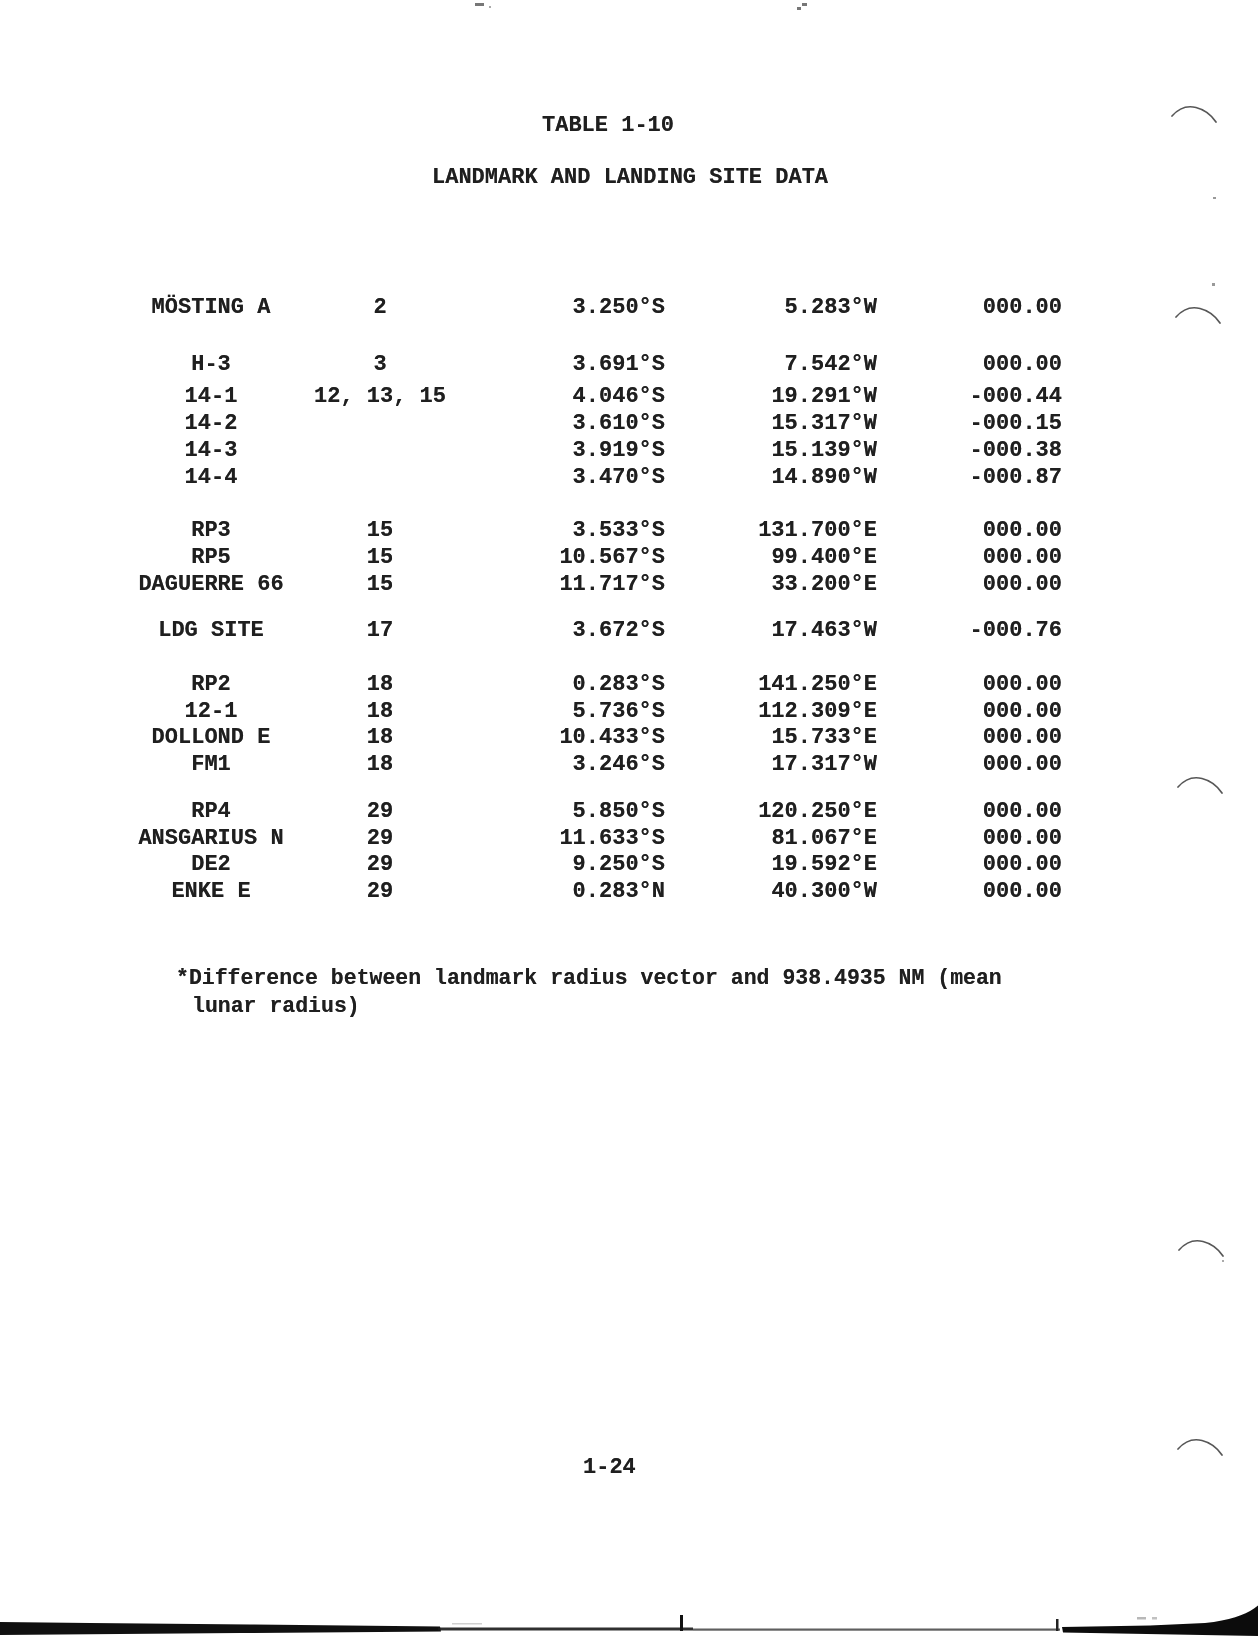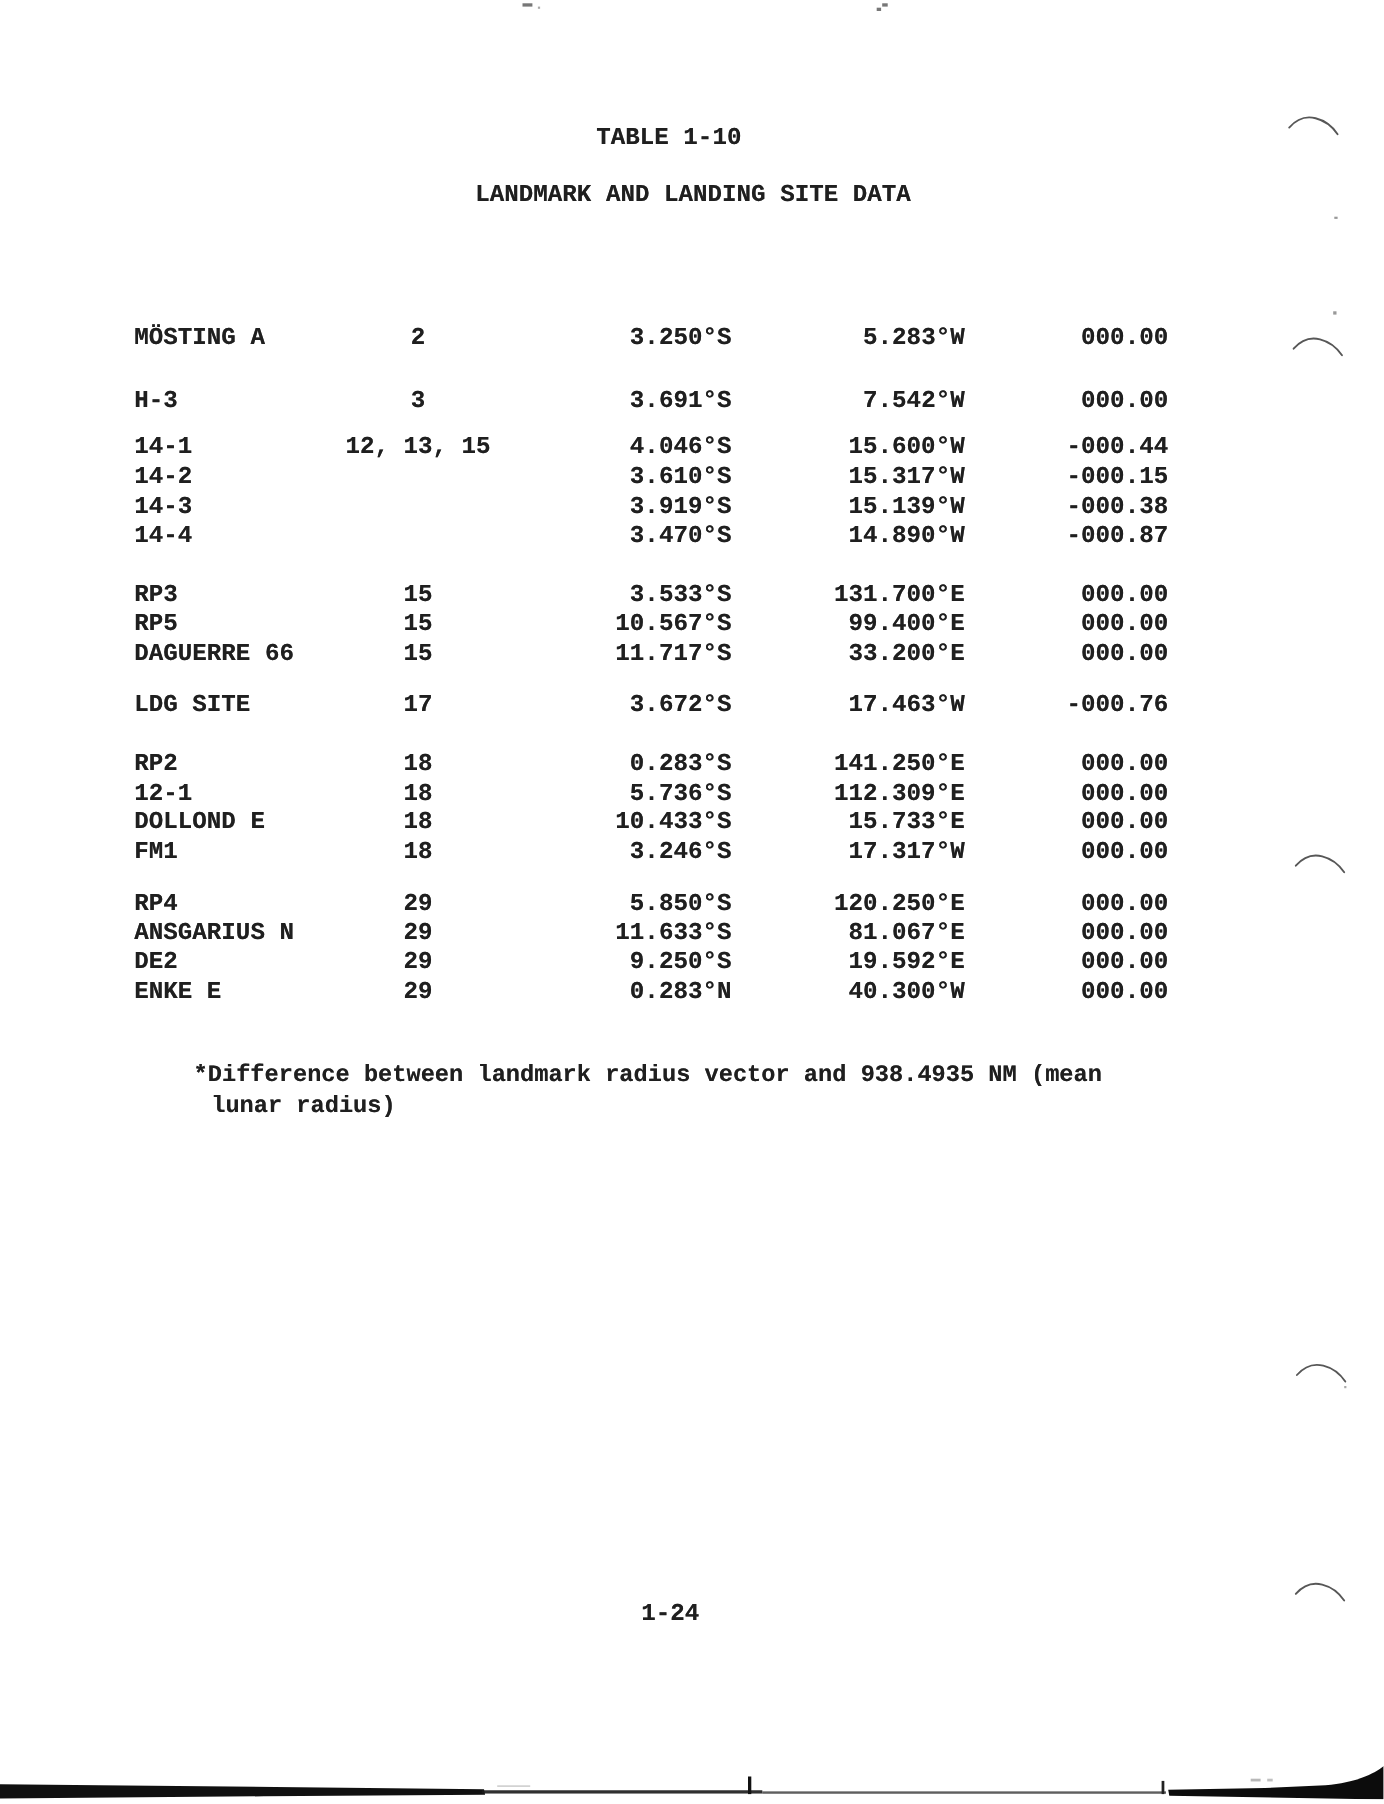--- a/index.html
+++ b/index.html
@@ -24,29 +24,29 @@
   .u {
     display:inline-block;
     border-bottom:3px solid #1f1f1f;
     box-shadow:0 5px 0 -2px rgba(35,35,35,0.5);
   }
   .hc.c5 .sfx { margin-left:13px; }
 
   .tbody { position:absolute; left:122px; top:295px; }
   .group + .group { margin-top:20px; }
   .group:nth-child(2) { margin-top:30px; }
-  .group:nth-child(3) { margin-top:16px; }
+  .group:nth-child(3) { margin-top:6px; }
   .group:nth-child(4) { margin-top:27px; }
   .group:nth-child(5) { margin-top:20px; }
   .group:nth-child(6) { margin-top:27px; }
   .row {
     display:grid; grid-template-columns:178px 160px 205px 212px 185px;
     line-height:26.7px; white-space:pre;
   }
-  .cell-site { text-align:left; }
+  .cell-site { text-align:center; }
   .cell-rev  { text-align:center; }
   .cell-lat, .cell-lon, .cell-alt { text-align:right; }
 
   .footnote { position:absolute; left:176px; top:965px; line-height:27.5px; font-size:21.5px; }
   .footnote .fl2 { margin-left:16px; }
 
   .pnum { position:absolute; left:583px; top:1454px; line-height:27px; }
 
   .curl { position:absolute; width:50px; height:22px; }
   .speck { position:absolute; background:#555; opacity:0.8; }
@@ -79,21 +79,21 @@
       <div class="cell-lat">3.691°S</div>
       <div class="cell-lon">7.542°W</div>
       <div class="cell-alt">000.00</div>
     </div>
       </div>
       <div class="group">
         <div class="row">
       <div class="cell-site">14-1</div>
       <div class="cell-rev">12, 13, 15</div>
       <div class="cell-lat">4.046°S</div>
-      <div class="cell-lon">15.600°W</div>
+      <div class="cell-lon">19.291°W</div>
       <div class="cell-alt">-000.44</div>
     </div>
         <div class="row">
       <div class="cell-site">14-2</div>
       <div class="cell-rev"></div>
       <div class="cell-lat">3.610°S</div>
       <div class="cell-lon">15.317°W</div>
       <div class="cell-alt">-000.15</div>
     </div>
         <div class="row">

